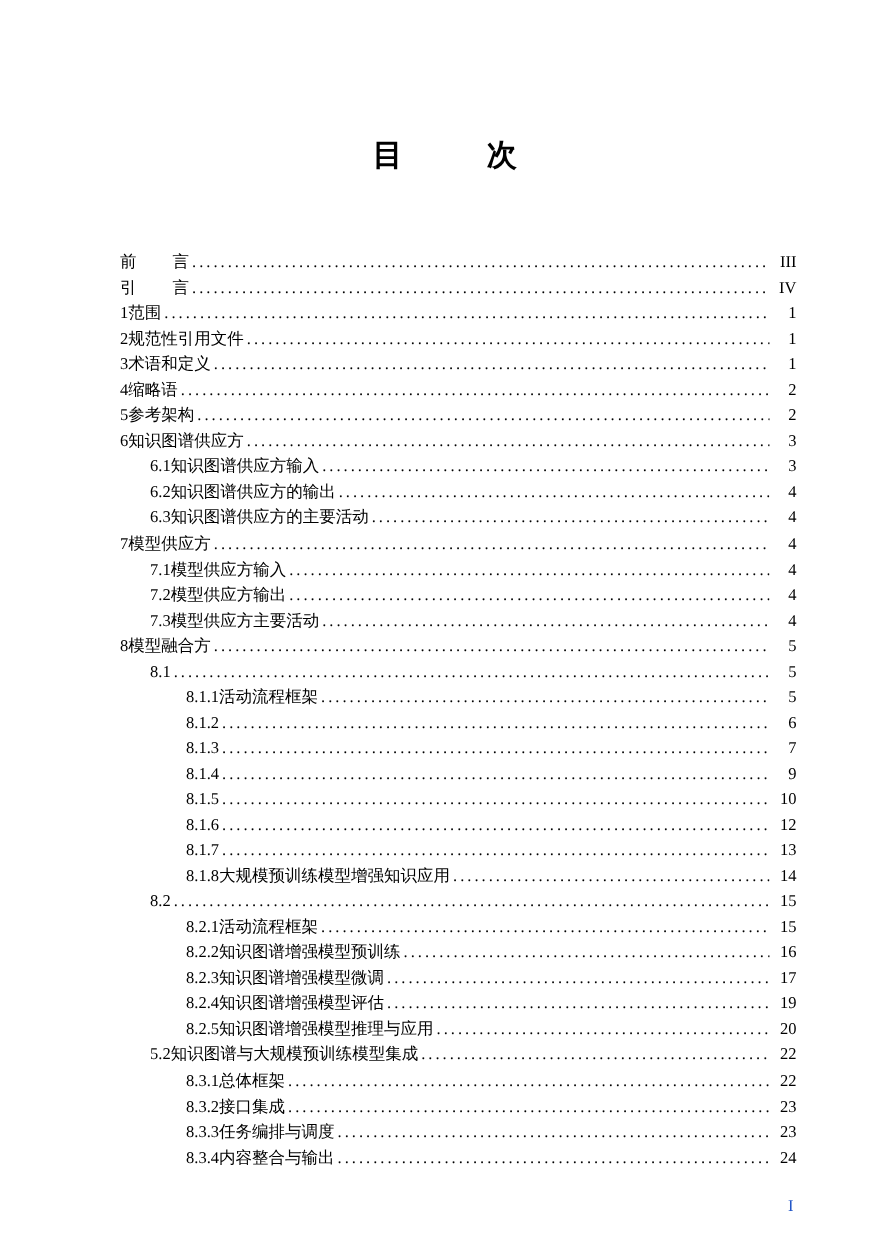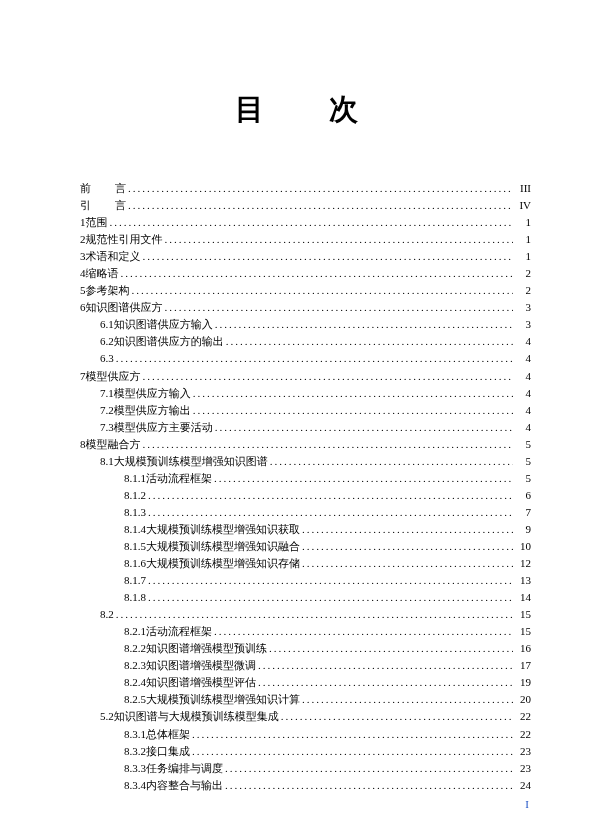--- a/index.html
+++ b/index.html
@@ -12,21 +12,21 @@
     position: relative;
     box-sizing: border-box;
   }
   .page {
     padding: 40px 60px 20px 80px;
     box-sizing: border-box;
     width: 591px;
   }
   .title {
     text-align: center;
-    font-size: 29px;
+    font-size: 20px;
     font-weight: bold;
     letter-spacing: 18px;
     margin: 50px 0 50px 0;
     color: #000;
   }
   .toc-line {
     display: flex;
     align-items: baseline;
     font-size: 11px;
     line-height: 1.55;
@@ -125,20 +125,21 @@
         <span class="toc-page">3</span>
       </div>
       <div class="toc-line indent-1">
         <span class="toc-prefix">6.2</span>
         <span class="toc-label"> 知识图谱供应方的输出</span>
         <span class="toc-dots">........................................................................................................................................................................................................</span>
         <span class="toc-page">4</span>
       </div>
       <div class="toc-line indent-1">
         <span class="toc-prefix">6.3</span>
+        <span class="toc-label"> 知识图谱供应方的主要活动</span>
         <span class="toc-dots">........................................................................................................................................................................................................</span>
         <span class="toc-page">4</span>
       </div>
       <div class="toc-line indent-0">
         <span class="toc-prefix">7</span>
         <span class="toc-label"> 模型供应方</span>
         <span class="toc-dots">........................................................................................................................................................................................................</span>
         <span class="toc-page">4</span>
       </div>
       <div class="toc-line indent-1">
@@ -160,21 +161,20 @@
         <span class="toc-page">4</span>
       </div>
       <div class="toc-line indent-0">
         <span class="toc-prefix">8</span>
         <span class="toc-label"> 模型融合方</span>
         <span class="toc-dots">........................................................................................................................................................................................................</span>
         <span class="toc-page">5</span>
       </div>
       <div class="toc-line indent-1">
         <span class="toc-prefix">8.1</span>
-        <span class="toc-label"> 大规模预训练模型增强知识图谱</span>
         <span class="toc-dots">........................................................................................................................................................................................................</span>
         <span class="toc-page">5</span>
       </div>
       <div class="toc-line indent-2">
         <span class="toc-prefix">8.1.1</span>
         <span class="toc-label"> 活动流程框架</span>
         <span class="toc-dots">........................................................................................................................................................................................................</span>
         <span class="toc-page">5</span>
       </div>
       <div class="toc-line indent-2">
@@ -182,43 +182,41 @@
         <span class="toc-dots">........................................................................................................................................................................................................</span>
         <span class="toc-page">6</span>
       </div>
       <div class="toc-line indent-2">
         <span class="toc-prefix">8.1.3</span>
         <span class="toc-dots">........................................................................................................................................................................................................</span>
         <span class="toc-page">7</span>
       </div>
       <div class="toc-line indent-2">
         <span class="toc-prefix">8.1.4</span>
-        <span class="toc-label"> 大规模预训练模型增强知识获取</span>
         <span class="toc-dots">........................................................................................................................................................................................................</span>
         <span class="toc-page">9</span>
       </div>
       <div class="toc-line indent-2">
         <span class="toc-prefix">8.1.5</span>
-        <span class="toc-label"> 大规模预训练模型增强知识融合</span>
         <span class="toc-dots">........................................................................................................................................................................................................</span>
         <span class="toc-page">10</span>
       </div>
       <div class="toc-line indent-2">
         <span class="toc-prefix">8.1.6</span>
-        <span class="toc-label"> 大规模预训练模型增强知识存储</span>
         <span class="toc-dots">........................................................................................................................................................................................................</span>
         <span class="toc-page">12</span>
       </div>
       <div class="toc-line indent-2">
         <span class="toc-prefix">8.1.7</span>
         <span class="toc-dots">........................................................................................................................................................................................................</span>
         <span class="toc-page">13</span>
       </div>
       <div class="toc-line indent-2">
         <span class="toc-prefix">8.1.8</span>
+        <span class="toc-label"> 大规模预训练模型增强知识应用</span>
         <span class="toc-dots">........................................................................................................................................................................................................</span>
         <span class="toc-page">14</span>
       </div>
       <div class="toc-line indent-1">
         <span class="toc-prefix">8.2</span>
         <span class="toc-dots">........................................................................................................................................................................................................</span>
         <span class="toc-page">15</span>
       </div>
       <div class="toc-line indent-2">
         <span class="toc-prefix">8.2.1</span>
@@ -239,21 +237,21 @@
         <span class="toc-page">17</span>
       </div>
       <div class="toc-line indent-2">
         <span class="toc-prefix">8.2.4</span>
         <span class="toc-label"> 知识图谱增强模型评估</span>
         <span class="toc-dots">........................................................................................................................................................................................................</span>
         <span class="toc-page">19</span>
       </div>
       <div class="toc-line indent-2">
         <span class="toc-prefix">8.2.5</span>
-        <span class="toc-label"> 大规模预训练模型增强知识计算</span>
+        <span class="toc-label"> 知识图谱增强模型推理与应用</span>
         <span class="toc-dots">........................................................................................................................................................................................................</span>
         <span class="toc-page">20</span>
       </div>
       <div class="toc-line indent-1">
         <span class="toc-prefix">5.2</span>
         <span class="toc-label"> 知识图谱与大规模预训练模型集成</span>
         <span class="toc-dots">........................................................................................................................................................................................................</span>
         <span class="toc-page">22</span>
       </div>
       <div class="toc-line indent-2">

